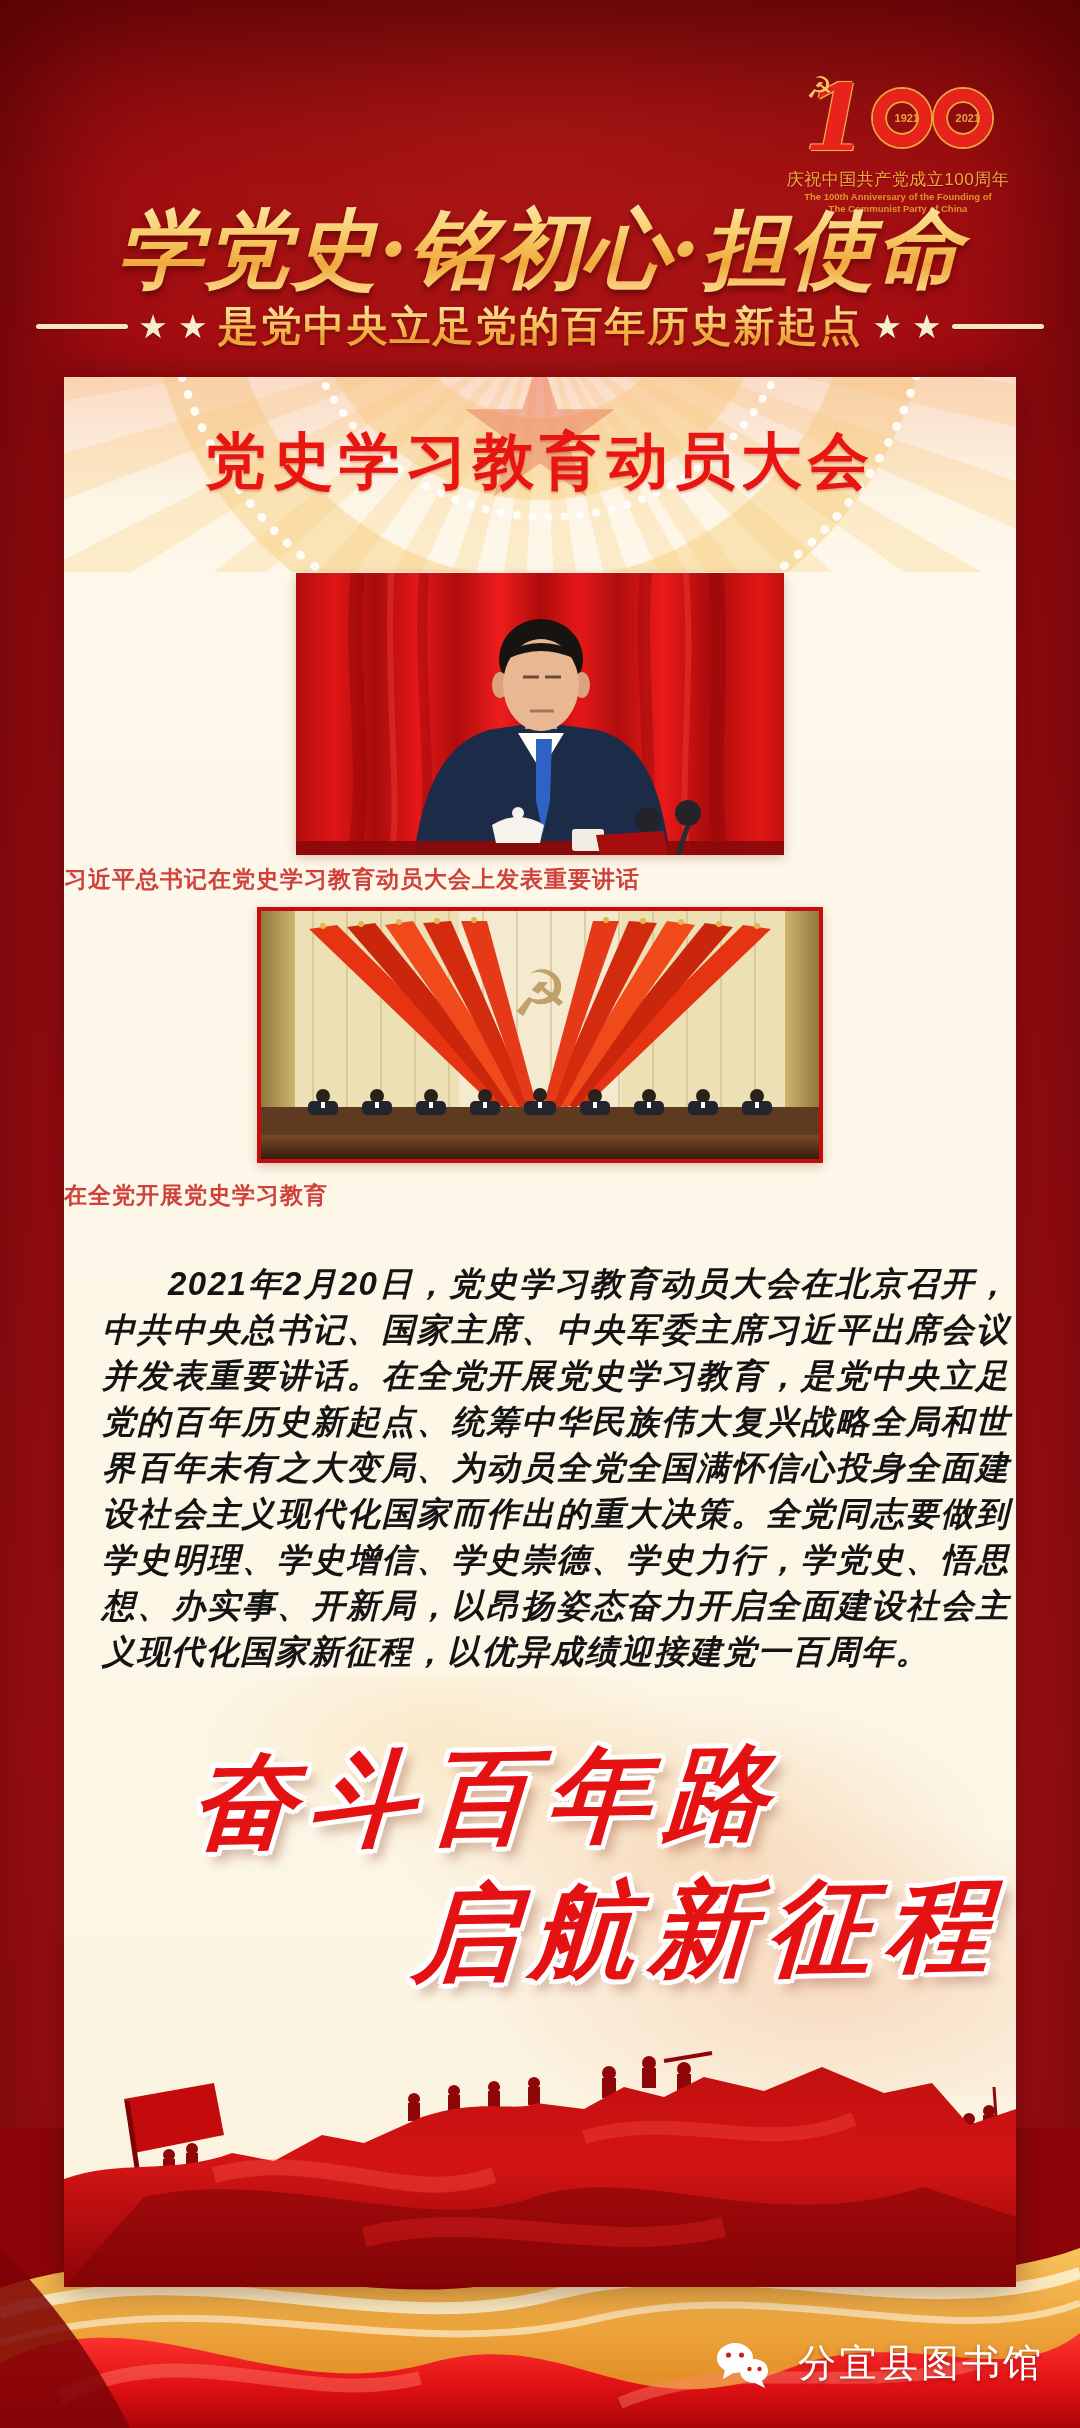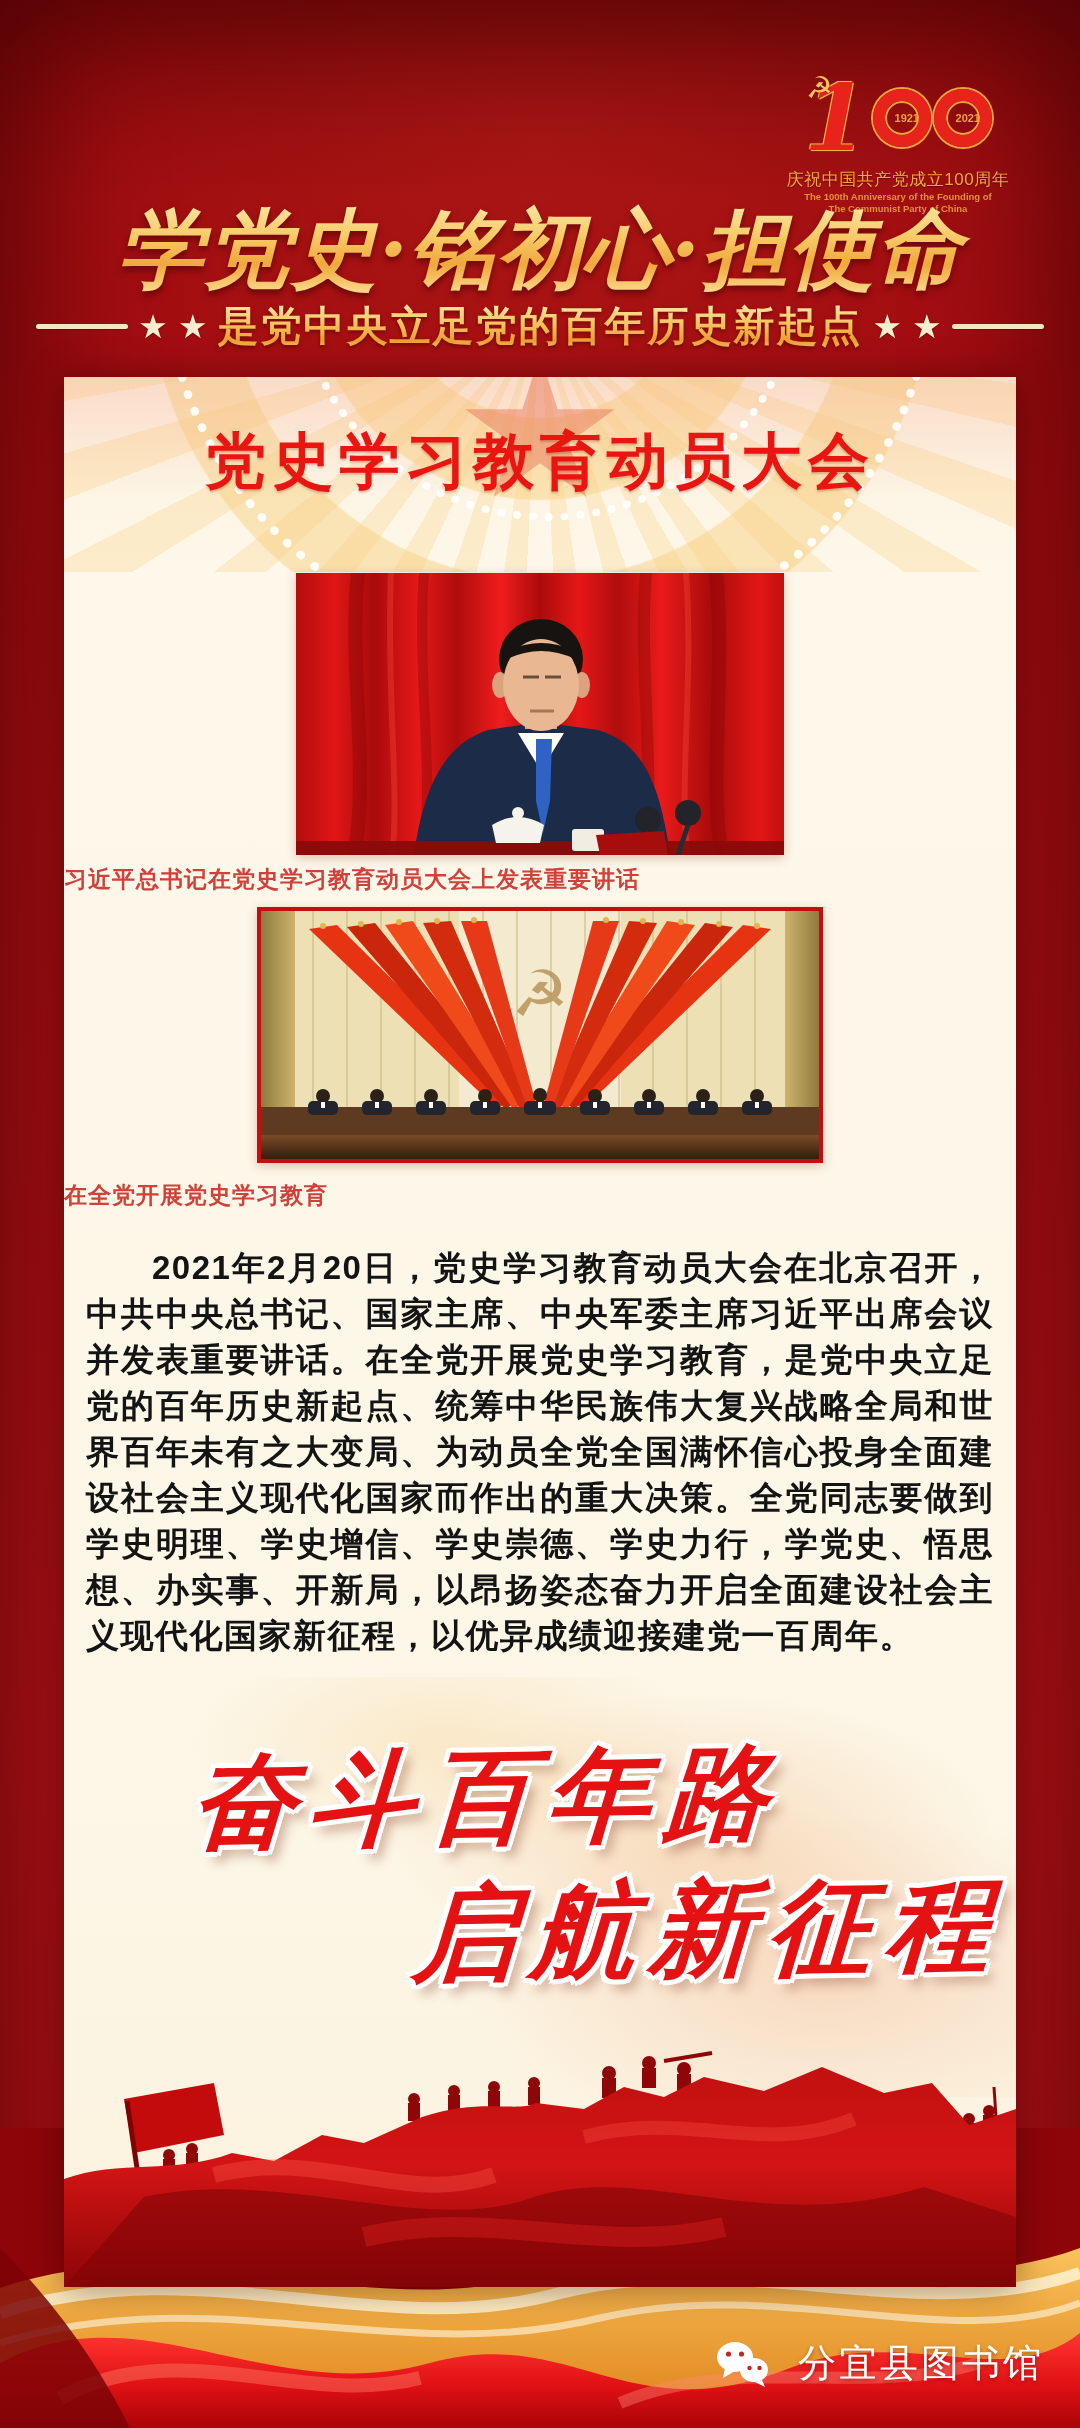--- a/index.html
+++ b/index.html
@@ -58,39 +58,39 @@
   
   .photo1{position:absolute;top:196px;left:50%;transform:translateX(-50%);width:488px;height:282px;
     box-shadow:0 3px 10px rgba(120,30,10,.25);}
   .caption{position:absolute;left:0;width:100%;font-size:23px;font-weight:600;
     color:#cf413a;letter-spacing:1px;}
   .cap1{top:487px;}
   .photo2{position:absolute;top:530px;left:50%;transform:translateX(-50%);width:558px;height:248px;
     border:4px solid #c50d0d;box-shadow:0 3px 10px rgba(120,30,10,.25);}
   .cap2{top:803px;}
   
-  .body-text{position:absolute;top:868px;left:22px;width:908px;margin:0;
+  .body-text{position:absolute;top:868px;left:22px;width:908px;margin:16px;
     font-size:33px;line-height:46px;font-weight:700;color:#141414;letter-spacing:1.5px;
-    text-align:justify;text-indent:2em;}
+    text-align:justify;text-indent:2em;font-style:italic;}
   
   .slogan{position:absolute;font-family:"DejaVu Serif",serif;font-style:italic;font-weight:900;
     font-size:104px;letter-spacing:14px;color:#e41212;transform:skewX(-4deg) rotate(-1deg);
     text-shadow:-4px -4px 0 #fff,4px -4px 0 #fff,-4px 4px 0 #fff,4px 4px 0 #fff,
       0 -5px 0 #fff,0 5px 0 #fff,-5px 0 0 #fff,5px 0 0 #fff,8px 10px 12px rgba(130,50,25,.4);}
   .slogan1{top:1352px;left:128px;}
   .slogan2{top:1484px;left:350px;}
   .slogan-wash{position:absolute;top:1300px;left:0;width:100%;height:420px;pointer-events:none;
     background:
       radial-gradient(420px 200px at 66% 38%, rgba(238,160,96,.30), rgba(238,160,96,0) 72%),
       radial-gradient(520px 240px at 80% 72%, rgba(236,140,90,.26), rgba(236,140,90,0) 70%),
       radial-gradient(360px 160px at 40% 16%, rgba(244,196,120,.28), rgba(244,196,120,0) 70%);}
   .card-art{position:absolute;bottom:0;left:0;width:100%;height:240px;display:block;}
   
   .bottom-bg{position:absolute;bottom:0;left:0;width:1080px;height:300px;z-index:1;display:block;}
-  .watermark{position:absolute;top:2338px;right:36px;z-index:5;display:flex;align-items:center;gap:27px;}
+  .watermark{position:absolute;top:2338px;right:36px;z-index:5;display:flex;align-items:flex-end;gap:27px;}
   .wm-text{font-size:38px;color:#ffffff;letter-spacing:3px;text-shadow:0 2px 4px rgba(120,0,0,.45);}
 </style>
 </head>
 <body>
 
 <div class="poster">
 
   <div class="logo100">
     <div class="logo-row">
       <span class="hs-icon">☭</span>

